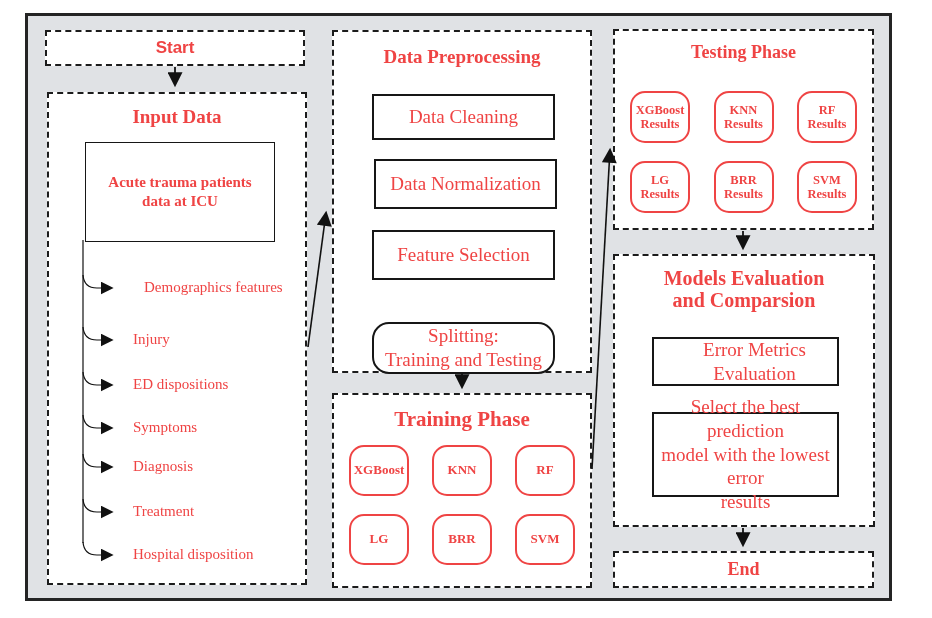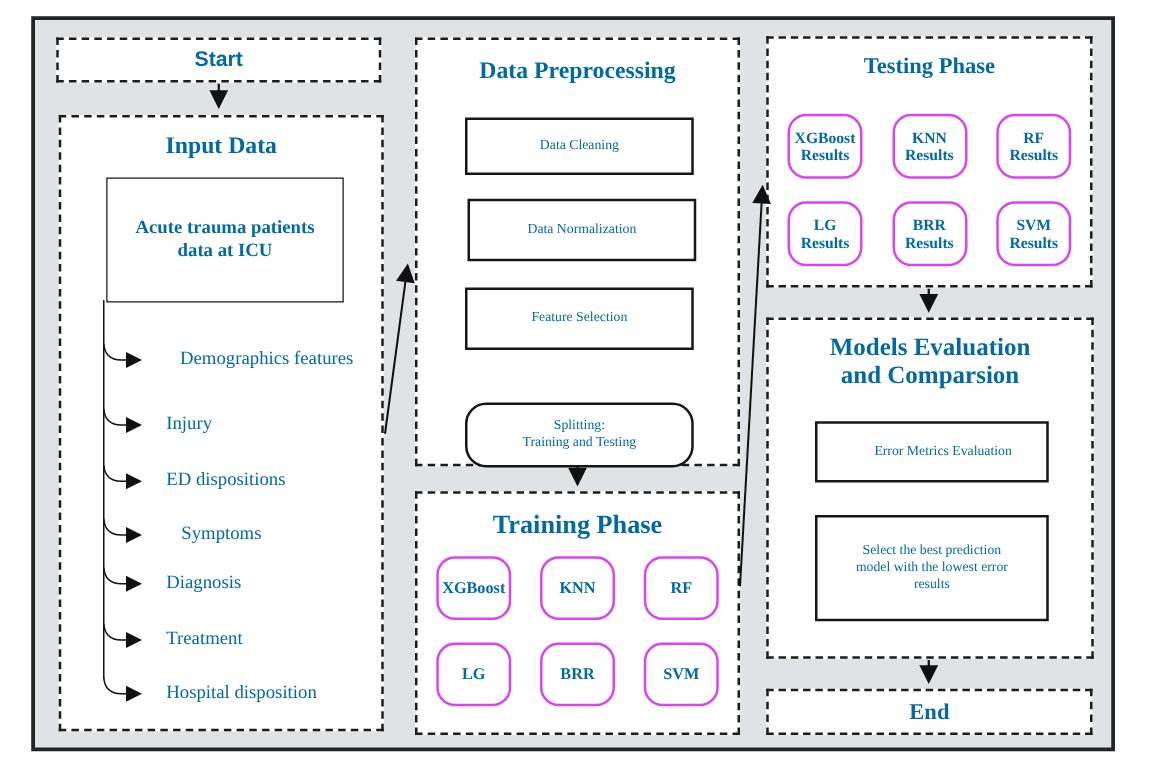--- a/index.html
+++ b/index.html
@@ -1,29 +1,29 @@
 <!DOCTYPE html>
 <html><head>
 <meta charset="utf-8">
 <style>
   html,body{margin:0;padding:0;background:#ffffff;}
   .canvas{position:relative;width:932px;height:618px;background:#ffffff;
-          font-family:"Liberation Serif","DejaVu Serif",serif;color:#0369a1;}
+          font-family:"Liberation Serif","DejaVu Serif",serif;color:#ef4444;}
   .frame{position:absolute;left:25px;top:13px;width:867px;height:588px;
          background:#e0e2e5;border:3px solid #242424;box-sizing:border-box;}
   .panel{position:absolute;background:#ffffff;border:2px dashed #1c1c1c;box-sizing:border-box;}
   .ptitle{position:absolute;left:0;right:0;text-align:center;font-weight:bold;
           font-size:19px;line-height:1.12;white-space:pre-line;}
   .sans{font-family:"Liberation Sans","DejaVu Sans",sans-serif;font-size:17px;}
   .solid-box{position:absolute;background:#fff;border:1.7px solid #161616;box-sizing:border-box;
              display:flex;align-items:center;justify-content:center;text-align:center;
-             font-size:11px;line-height:1.25;white-space:pre-line;padding:2px 6px;}
+             font-size:19px;line-height:1.25;white-space:pre-line;padding:2px 6px;}
   .chip-row{position:absolute;left:0;right:0;display:flex;justify-content:space-between;
             padding:0 15px;box-sizing:border-box;}
-  .chip{width:60px;height:51px;background:#fff;border:2px solid #d946ef;border-radius:15px;
+  .chip{width:60px;height:51px;background:#fff;border:2px solid #ef4444;border-radius:15px;
         display:flex;align-items:center;justify-content:center;text-align:center;
         font-weight:bold;font-size:13px;line-height:1.15;white-space:pre-line;box-sizing:border-box;}
   .chip.small{font-size:12.5px;height:52px;}
   .item-label{position:absolute;font-size:15px;white-space:nowrap;}
   svg.overlay{position:absolute;left:0;top:0;width:932px;height:618px;pointer-events:none;}
 </style>
 </head>
 <body>
 
 <div class="canvas">
@@ -33,21 +33,21 @@
     <div class="ptitle sans" style="top:6px;">Start</div>
   </div>
 
   <div class="panel" style="left:47px;top:92px;width:260px;height:493px;">
     <div class="ptitle" style="top:12px;">Input Data</div>
     <div class="solid-box" style="left:36px;top:48px;width:190px;height:100px;font-size:15px;font-weight:bold;">Acute trauma patients
 data at ICU</div>
     <div class="item-label" style="left:84px;top:185px;margin-left:11px;">Demographics features</div>
     <div class="item-label" style="left:84px;top:237px;">Injury</div>
     <div class="item-label" style="left:84px;top:282px;">ED dispositions</div>
-    <div class="item-label" style="left:84px;top:325px;margin-left:12px;">Symptoms</div>
+    <div class="item-label" style="left:84px;top:325px;">Symptoms</div>
     <div class="item-label" style="left:84px;top:364px;">Diagnosis</div>
     <div class="item-label" style="left:84px;top:409px;">Treatment</div>
     <div class="item-label" style="left:84px;top:452px;">Hospital disposition</div>
   </div>
 
   <div class="panel" style="left:332px;top:30px;width:260px;height:343px;">
     <div class="ptitle" style="top:14px;">Data Preprocessing</div>
     <div class="solid-box" style="left:38px;top:62px;width:183px;height:46px;border-width:2px;">Data Cleaning</div>
     <div class="solid-box" style="left:40px;top:127px;width:183px;height:50px;border-width:2px;">Data Normalization</div>
     <div class="solid-box" style="left:38px;top:198px;width:183px;height:50px;border-width:2px;">Feature Selection</div>

